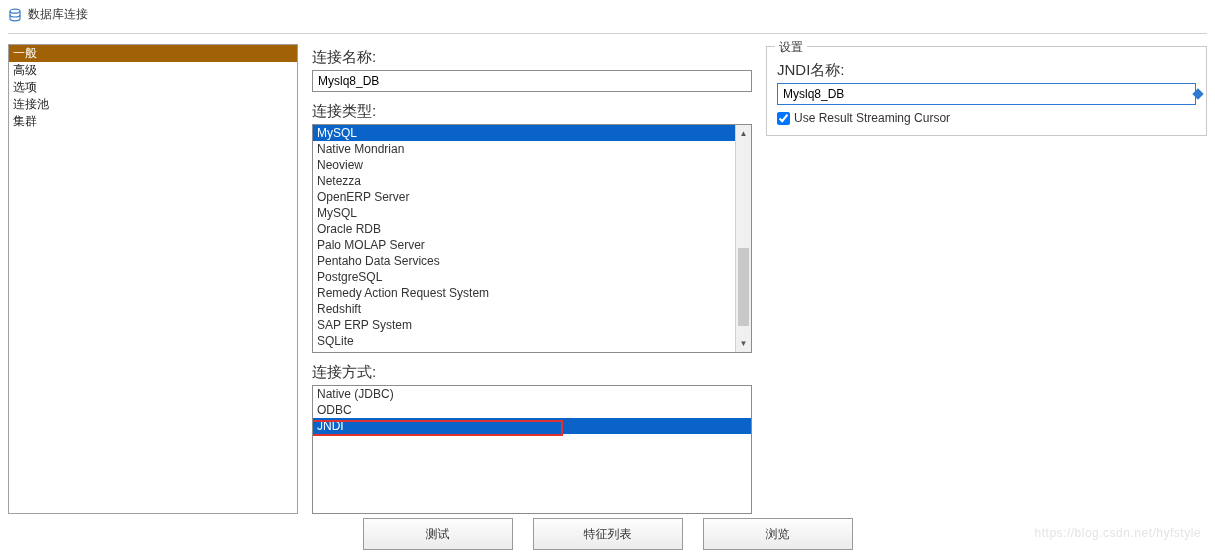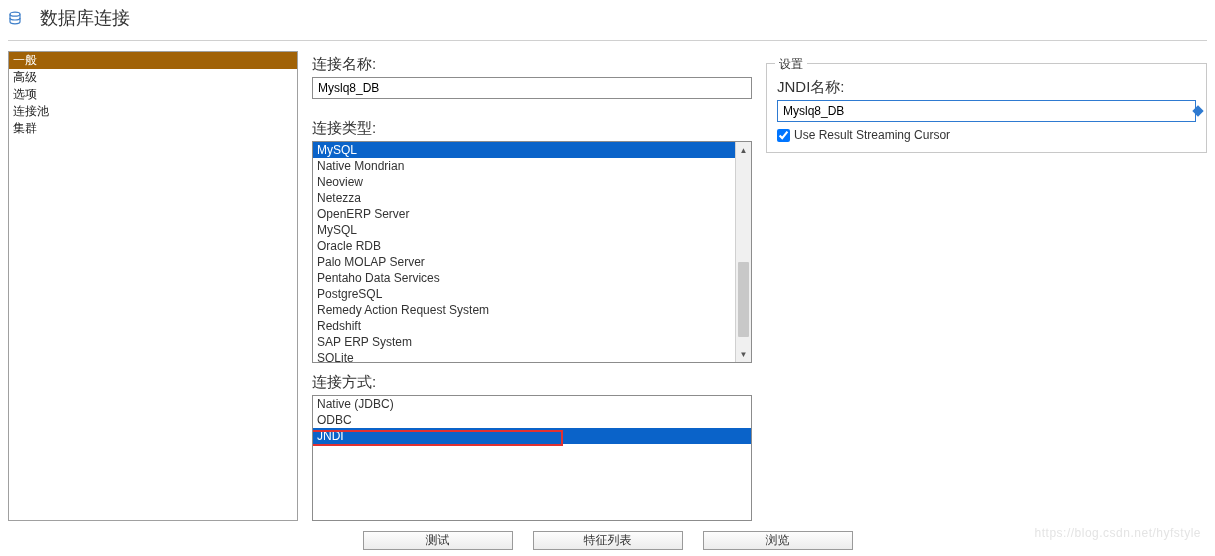--- a/index.html
+++ b/index.html
@@ -16,21 +16,21 @@
     .title-bar {
       display: flex;
       align-items: center;
       padding: 6px 8px;
       gap: 6px;
     }
     .title-icon {
       width: 14px; height: 14px;
       display: inline-flex; align-items:center; justify-content:center;
     }
-    .title-text { font-size: 18px; color: #333; margin-left: 12px; }
+    .title-text { font-size: 12px; color: #333; }
     .divider {
       height: 1px;
       background: #d0d0d0;
       margin: 4px 8px 10px 8px;
     }
     .main-area {
       display: flex;
       padding: 0 8px;
       gap: 14px;
       height: 470px;
@@ -129,21 +129,21 @@
     .scroll-btn {
       height:16px; display:flex; align-items:center; justify-content:center;
       color:#555; font-size:8px; background:#f0f0f0;
       cursor:pointer;
     }
     .scroll-track { flex:1; position:relative; }
     .scroll-thumb { position:absolute; left:2px; right:2px; background:#c8c8c8; border-radius:1px; }
     .fieldset {
       border: 1px solid #c8c8c8;
       padding: 10px 10px 10px 10px;
-      margin-top: 12px;
+      margin-top: 2px;
       position: relative;
     }
     .fieldset-legend {
       position: absolute;
       top: -8px; left: 8px;
       background: #fff;
       padding: 0 4px;
       font-size: 12px;
     }
     .checkbox-row {
@@ -153,21 +153,21 @@
     .bottom-bar {
       position:absolute;
       left:0; right:0; bottom:6px;
       display:flex;
       justify-content:center;
       gap:20px;
       padding-top:6px;
     }
     .bottom-btn {
       width:150px;
-      height:19px;
+      height:32px;
       border:1px solid #9a9a9a;
       background:linear-gradient(#fdfdfd,#ececec);
       font-size:12px;
       font-family:inherit;
       cursor:pointer;
       color:#333;
       display:flex;align-items:center;justify-content:center;
     }
     .watermark {
       position:absolute;
@@ -200,21 +200,21 @@
     <div class="sidebar-item">高级</div>
     <div class="sidebar-item">选项</div>
     <div class="sidebar-item">连接池</div>
     <div class="sidebar-item">集群</div>
   </div>
 
   <div class="center-col">
     <div class="fld-label">连接名称:</div>
     <input class="text-input" value="Myslq8_DB" style="">
 
-    <div class="fld-label" style="margin-top:20px">连接类型:</div>
+    <div class="fld-label" style="margin-top:10px">连接类型:</div>
     <div class="listbox conn-type-box">
       <div class="listbox-inner">
         <div class="list-item selected">MySQL</div>
         <div class="list-item">Native Mondrian</div>
         <div class="list-item">Neoview</div>
         <div class="list-item">Netezza</div>
         <div class="list-item">OpenERP Server</div>
         <div class="list-item">MySQL</div>
         <div class="list-item">Oracle RDB</div>
         <div class="list-item">Palo MOLAP Server</div>

